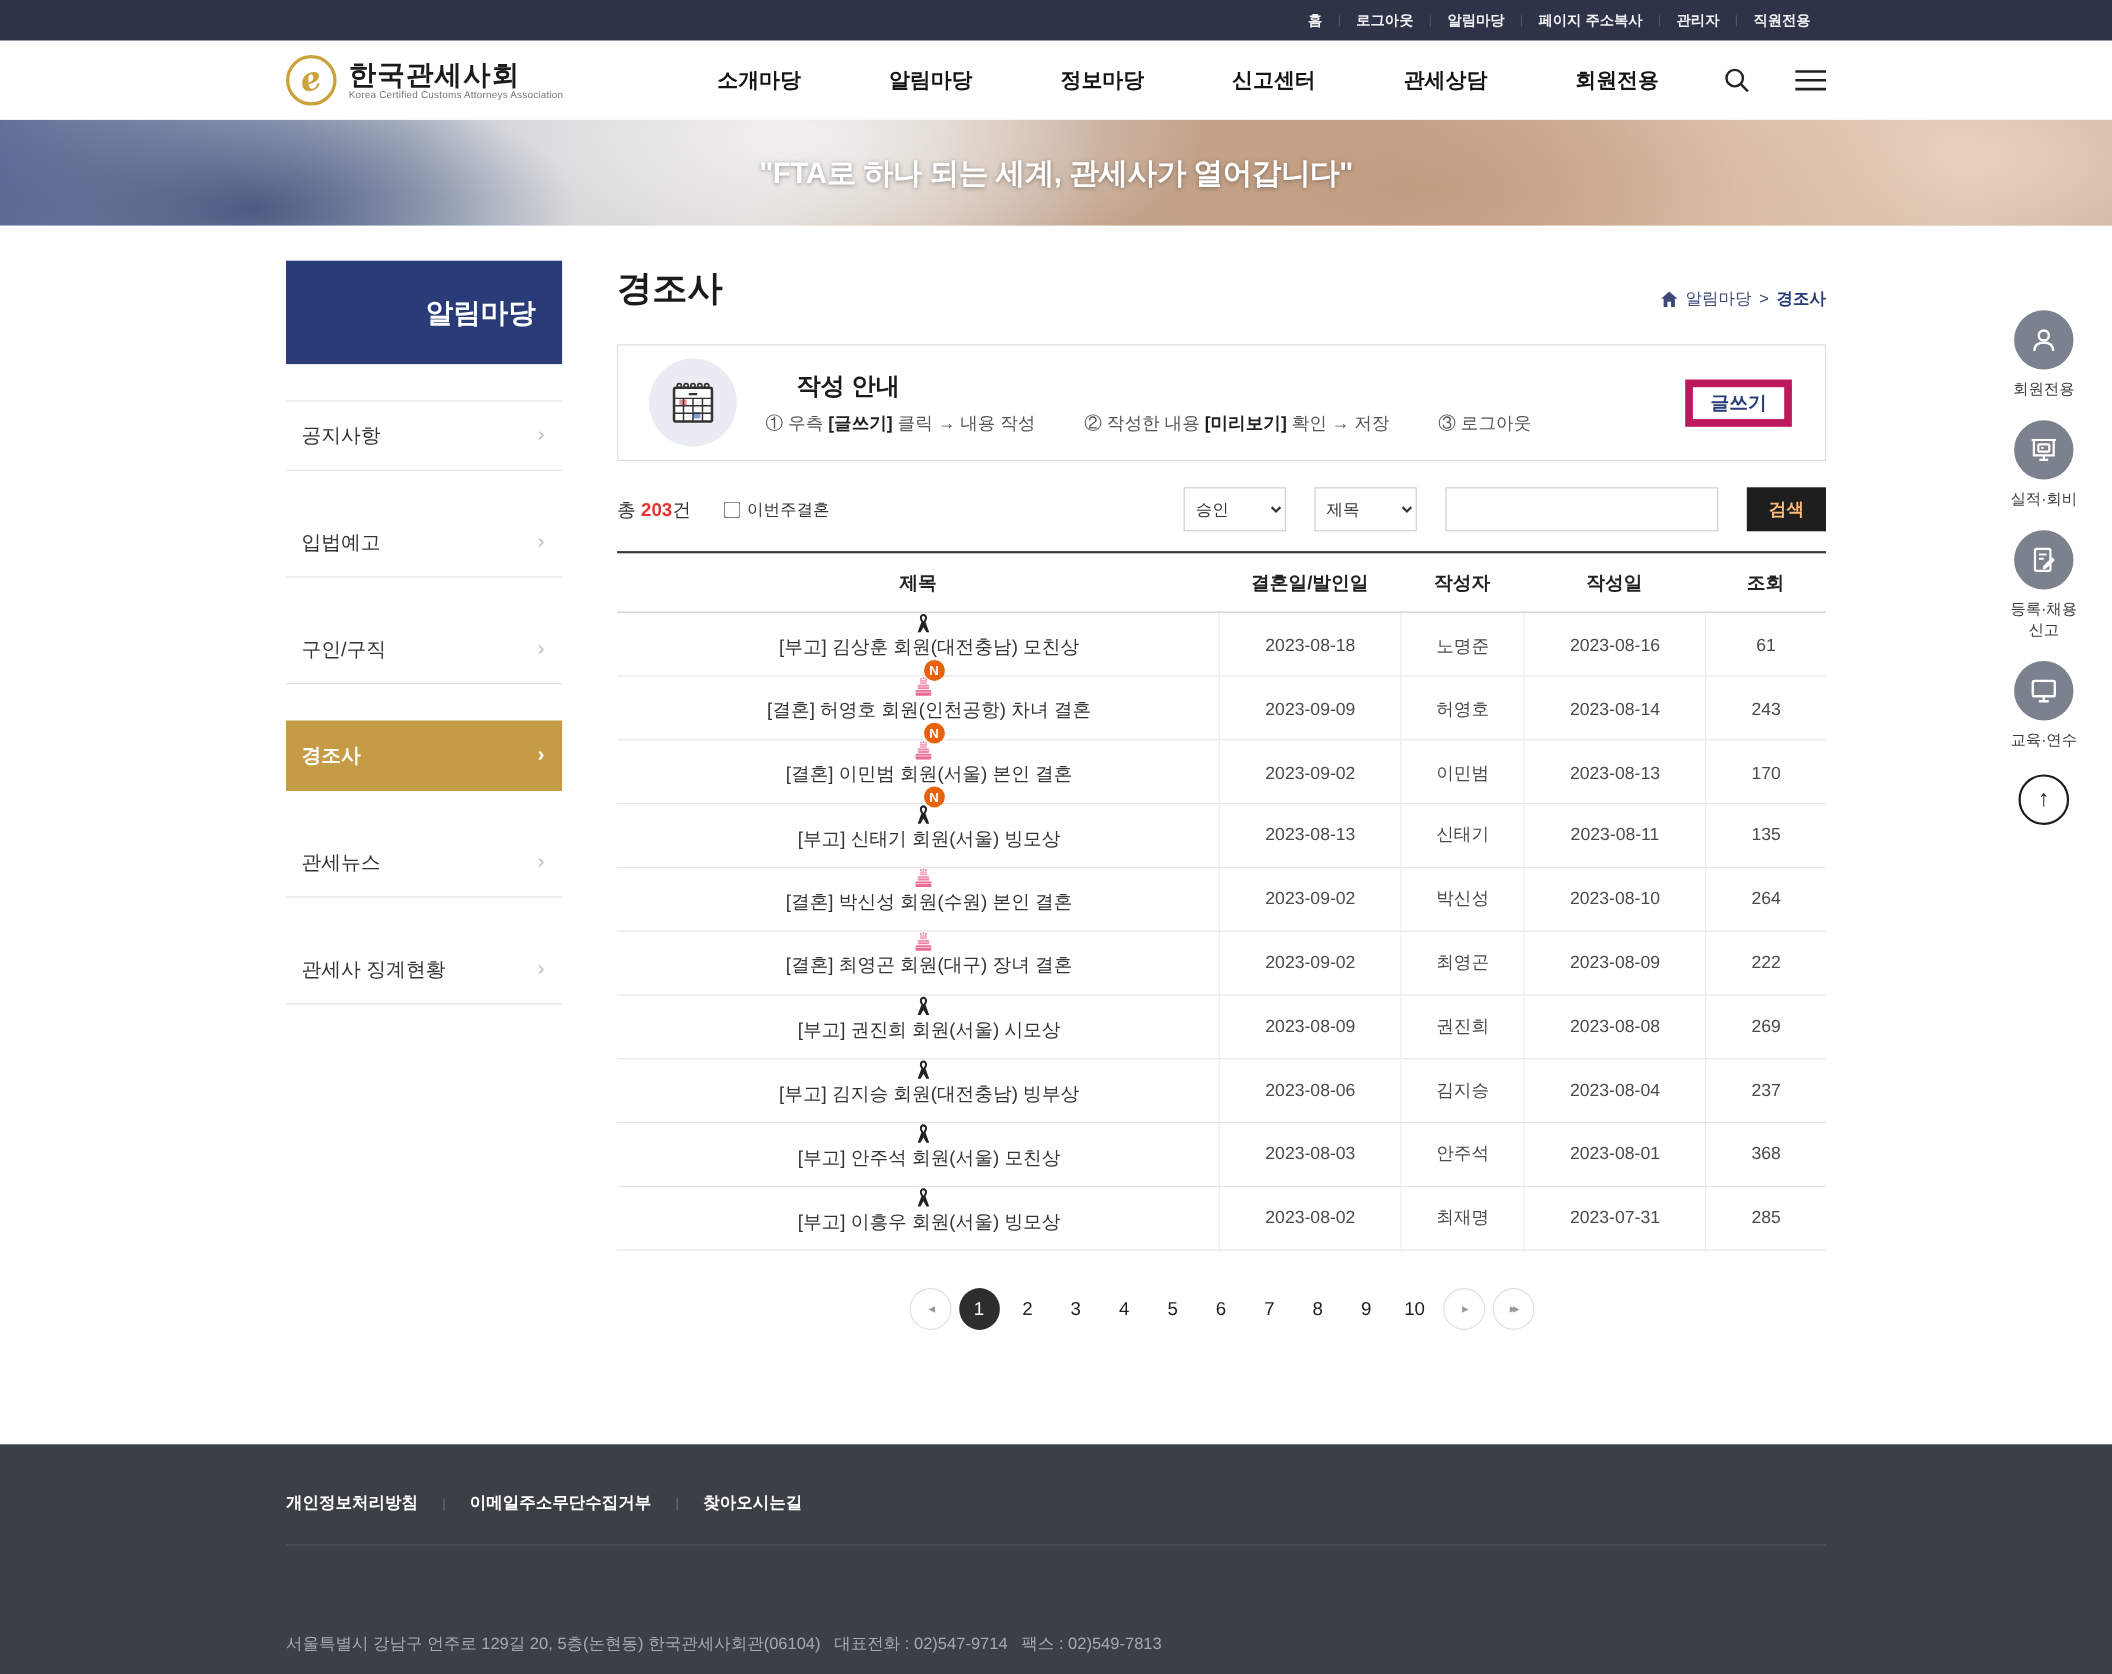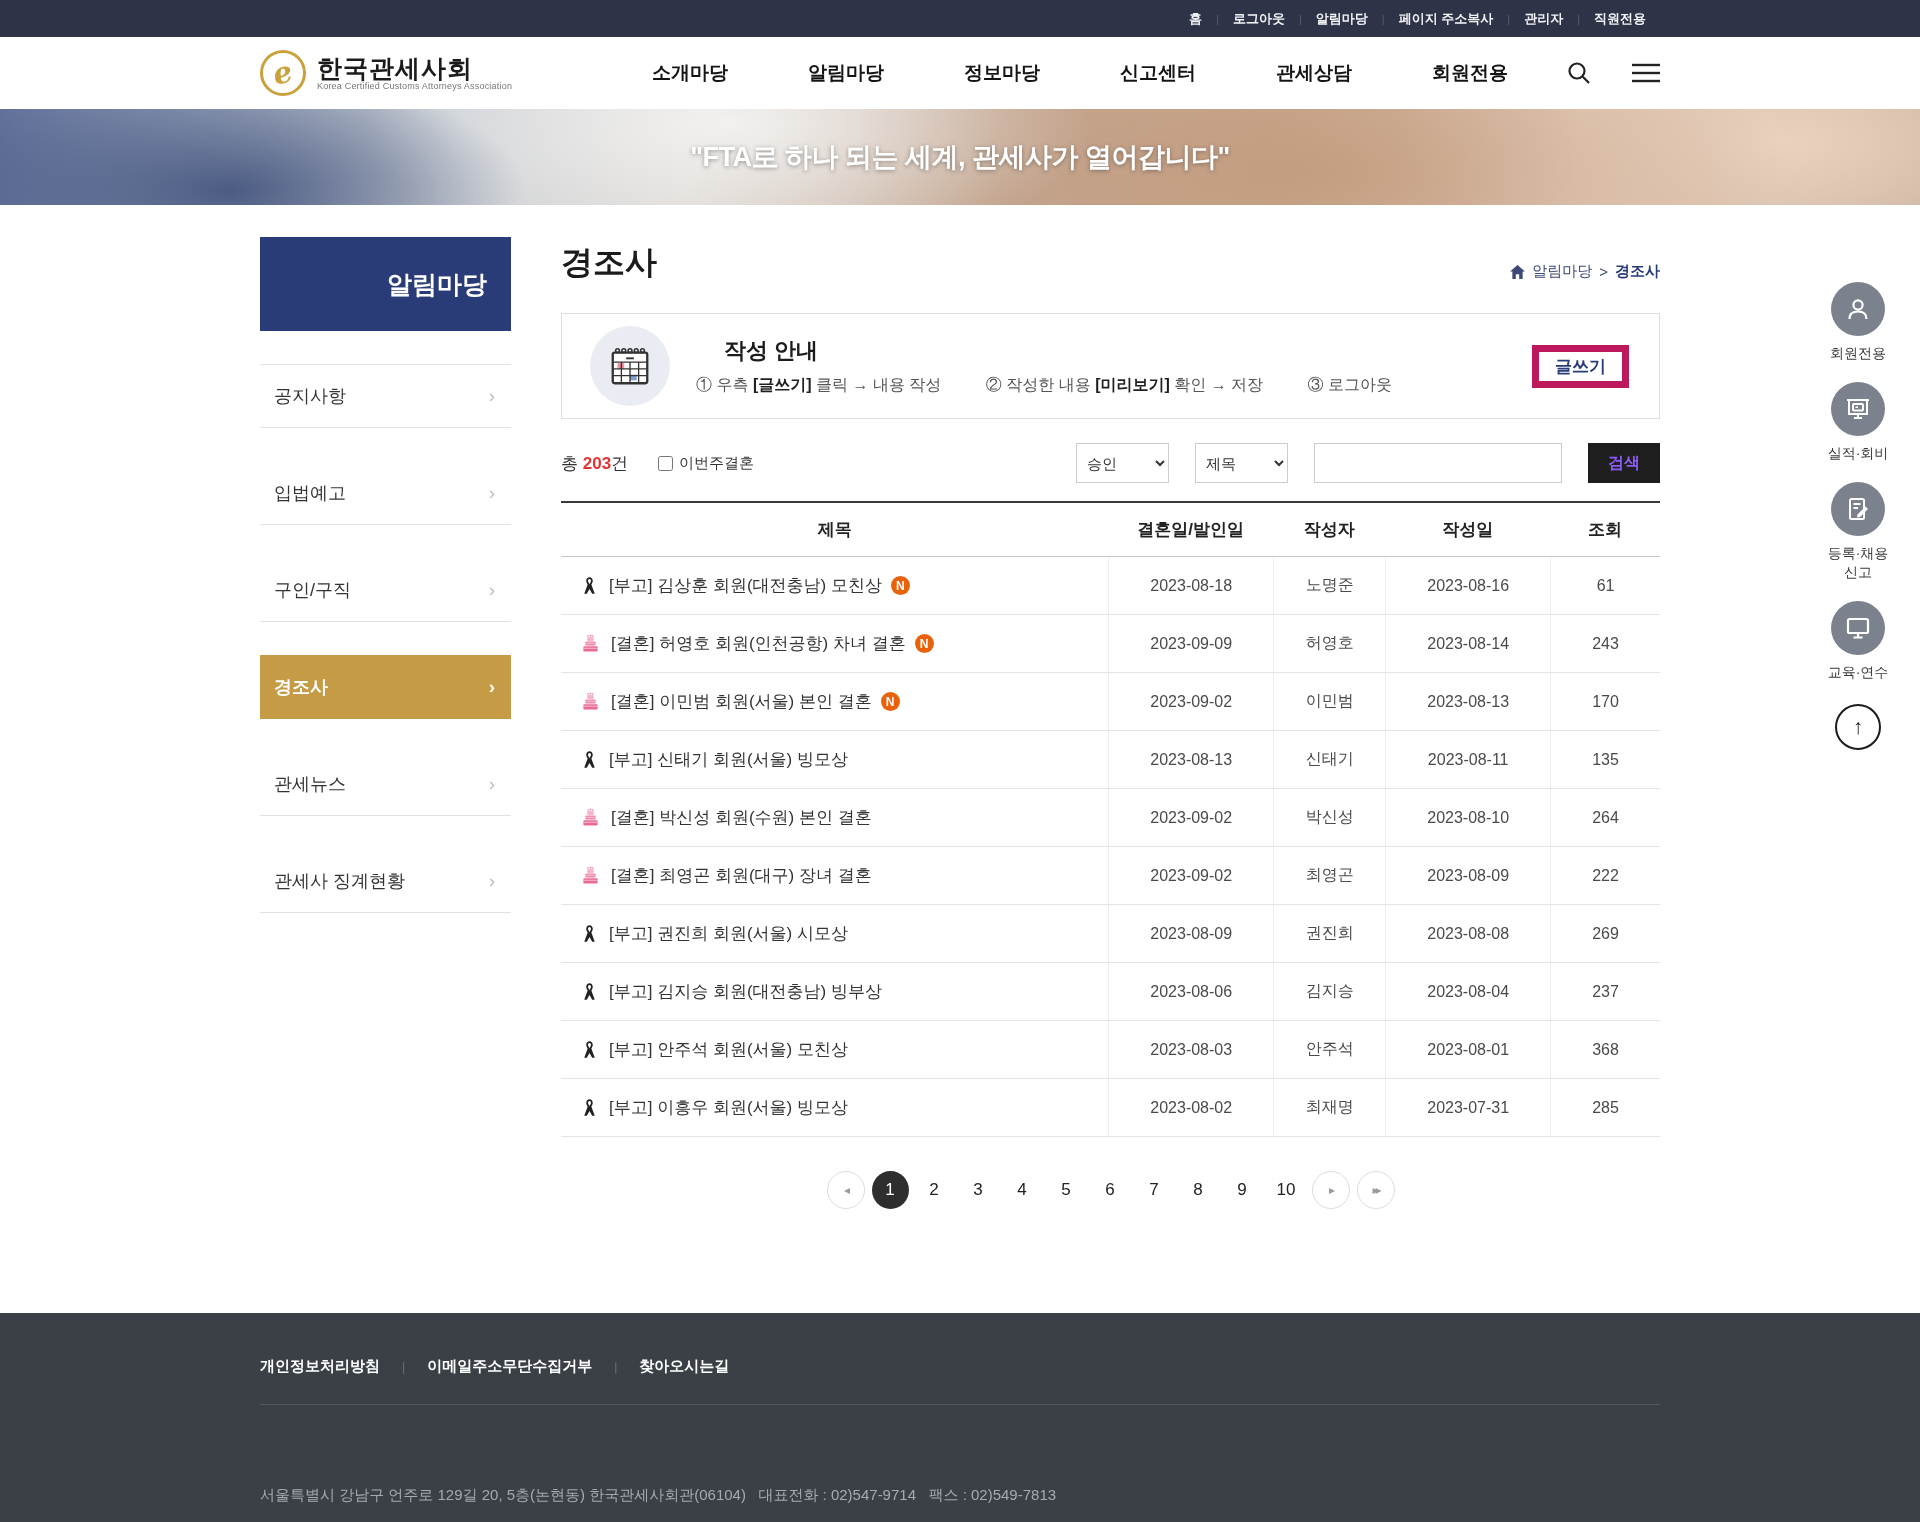--- a/index.html
+++ b/index.html
@@ -67,28 +67,28 @@
 
   
   .filter { margin-top:24px; display:flex; align-items:center; }
   .total { font-size:17px; color:#333; }
   .total b { color:#e53232; }
   .chk { margin-left:30px; display:flex; align-items:center; gap:6px; font-size:15px; color:#333; }
   .chk input { width:15px; height:15px; }
   .filter-right { margin-left:auto; display:flex; align-items:center; gap:26px; }
   .filter-right select { width:93px; height:40px; border:1px solid #ccc; font-size:15px; color:#333; padding:0 6px; background:#fff; font-family:inherit; }
   .search-input { width:248px; height:40px; border:1px solid #ccc; padding:0 10px; font-size:15px; }
-  .search-btn { width:72px; height:40px; background:#1e1e1e; color:#8b5cf6; font-size:16px; font-weight:600; border:none; cursor:pointer; font-family:inherit; }
+  .search-btn { width:72px; height:40px; background:#1e1e1e; color:#fdba74; font-size:16px; font-weight:600; border:none; cursor:pointer; font-family:inherit; }
 
   
   .board { margin-top:18px; border-top:2px solid #3a3a3a; }
   .thead, .trow { display:grid; grid-template-columns:49.8% 15% 10.2% 15% 10%; align-items:center; text-align:center; }
   .thead { height:54px; border-bottom:1px solid #c7c7c7; font-size:17px; font-weight:bold; color:#222; }
   .trow { height:58px; border-bottom:1px solid #e4e4e4; font-size:16px; color:#4a4a4a; }
-  .trow .c { height:100%; display:flex; align-items:center; justify-content:center; border-left:1px solid #ededed; }
+  .trow .c { height:100%; display:flex; align-items:center; justify-content:center; border-left:1px solid #ededed;flex-direction:column; }
   .trow .c.title { justify-content:flex-start; padding-left:20px; border-left:none; }
   .row-icon { display:flex; align-items:center; margin-right:11px; flex:none; }
   .row-title { color:#333; font-size:17px; white-space:nowrap; overflow:hidden; text-overflow:ellipsis; }
   .nbadge { width:19px; height:19px; border-radius:50%; background:#e8620c; color:#fff; font-size:12px; font-weight:bold; display:inline-flex; align-items:center; justify-content:center; margin-left:9px; flex:none; }
 
   
   .pagination { margin-top:34px; display:flex; align-items:center; justify-content:center; gap:7px; }
   .pg-circle { width:38px; height:38px; border-radius:50%; border:1px solid #ddd; background:#fff; display:flex; align-items:center; justify-content:center; color:#9a9a9a; font-size:12px; cursor:pointer; letter-spacing:-3px; }
   .page-num { width:37px; height:38px; display:flex; align-items:center; justify-content:center; font-size:17px; color:#222; cursor:pointer; }
   .page-num.active { background:#2e2e2e; border-radius:50%; color:#fff; }

